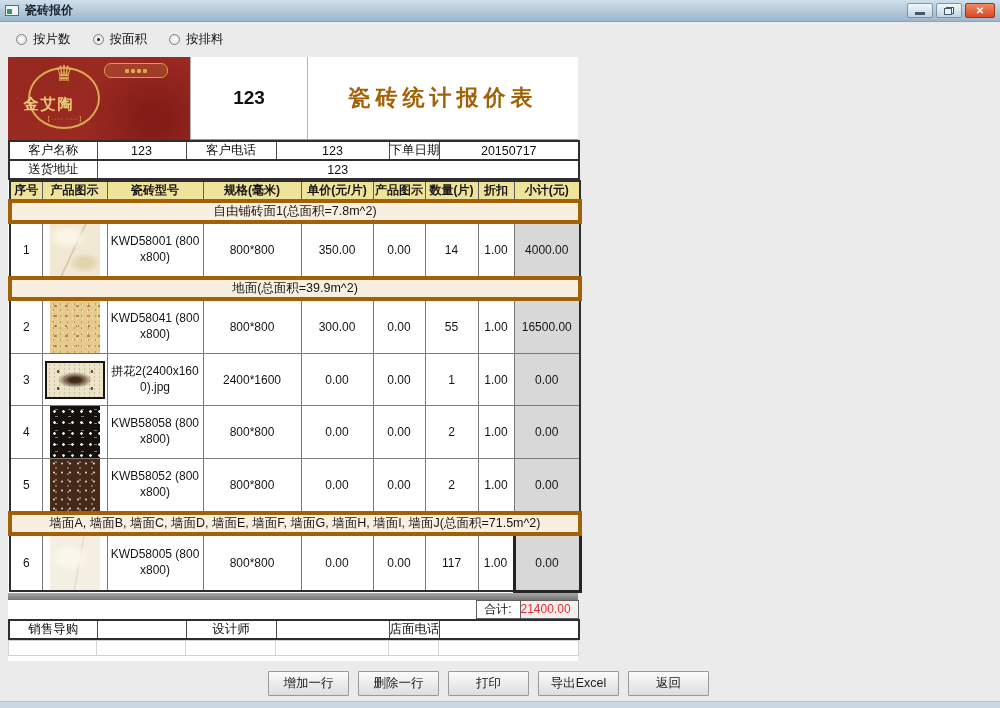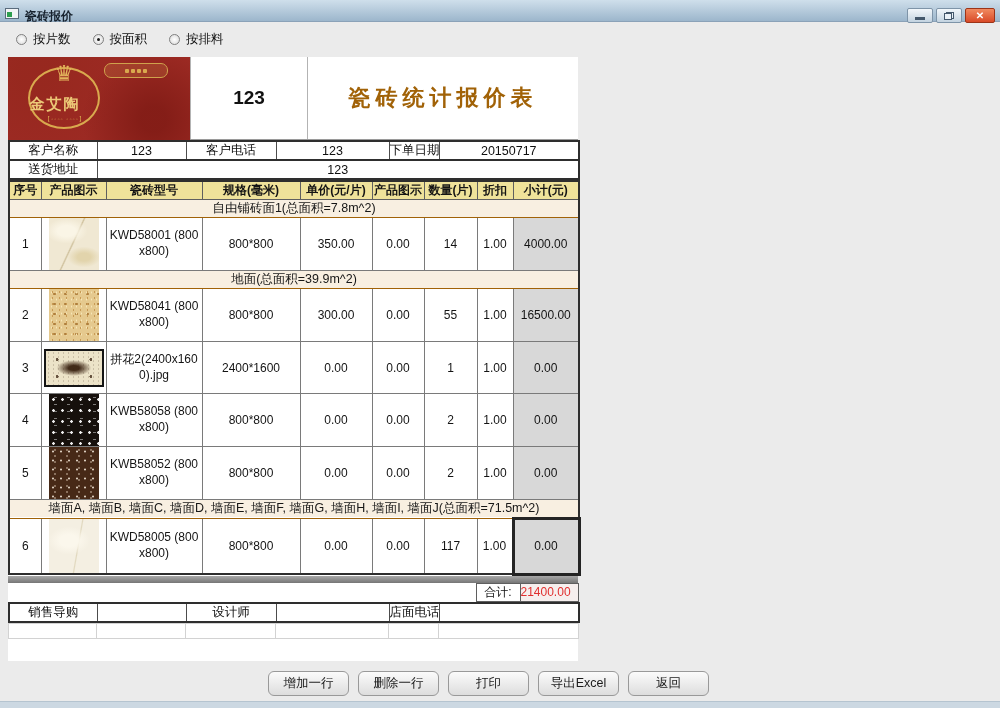--- a/index.html
+++ b/index.html
@@ -1,21 +1,21 @@
 <!DOCTYPE html>
 <html><head>
 <meta charset="utf-8">
 <style>
   * { box-sizing: border-box; margin:0; padding:0; }
   html,body { width:1000px; height:708px; overflow:hidden; }
   body { background:#ebebeb; font-family:"Liberation Sans","DejaVu Sans",sans-serif; position:relative; }
 
   
   .titlebar { height:22px; background:linear-gradient(#cfdfeb,#9cb6cc); border-bottom:1px solid #8ba2b8;
-              display:flex; padding:8px 5px; }
+              display:flex; align-items:center; padding:8px 5px; }
   .app-icon { width:14px; height:11px; background:#f2f4f6; border:1px solid #5a6b7c; position:relative; }
   .app-icon::after { content:""; position:absolute; left:1px; bottom:1px; width:5px; height:5px; background:#2e9e4f; }
   .win-title { font-size:12px; font-weight:bold; color:#17222e; margin-left:6px; flex:1; }
   .wbtn { width:26px; height:15px; margin-left:3px; border-radius:2px; border:1px solid #7e94a8;
           background:linear-gradient(#f2f7fb,#c3d3e0); display:flex; align-items:center; justify-content:center;
           padding:0; cursor:default; }
   .wbtn.close { width:30px; background:linear-gradient(#f08a60,#d94a28); border-color:#9c3418; }
   .glyph-min { width:10px; height:3px; background:#44586c; margin-top:5px; }
   .glyph-rest { position:relative; width:10px; height:8px; }
   .glyph-rest::before { content:""; position:absolute; right:0; top:0; width:6px; height:5px; border:1px solid #44586c; background:#eaf1f7; }
@@ -33,21 +33,21 @@
   .panel { position:absolute; left:8px; top:57px; width:570px; height:604px; background:#fff; }
 
   
   .report-header { height:83px; display:flex; border-bottom:1px solid #9a9a9a; }
   .logo { width:182px; height:83px; position:relative; overflow:hidden;
           background:#9c2a23;
           background-image:radial-gradient(circle at 80% 75%, rgba(130,28,22,.9) 8%, transparent 45%),
                            radial-gradient(circle at 15% 20%, rgba(150,40,30,.8) 10%, transparent 50%); }
   .logo-circle { position:absolute; left:20px; top:10px; width:72px; height:62px; border:2px solid #d9a94e; border-radius:50%; }
   .logo-crown { position:absolute; left:36px; top:6px; width:40px; text-align:center; color:#e3b45c; font-size:22px; line-height:1; }
-  .logo-brand { position:absolute; left:8px; top:38px; width:78px; text-align:center; color:#ecc877; font-size:15px; font-weight:bold; letter-spacing:2px; }
+  .logo-brand { position:absolute; left:2px; top:38px; width:78px; text-align:center; color:#ecc877; font-size:15px; font-weight:bold; letter-spacing:2px; }
   .logo-sub { position:absolute; left:20px; top:58px; width:74px; text-align:center; color:#d9a94e; font-size:6px; letter-spacing:1px; opacity:.85; }
   .logo-bubble { position:absolute; left:96px; top:6px; width:64px; height:15px; border:1px solid #cfa24c; border-radius:7px;
                  background:rgba(220,170,90,.18); display:flex; align-items:center; justify-content:center; gap:2px; }
   .logo-bubble i { width:4px; height:4px; background:#d9a94e; border-radius:1px; display:block; }
   .hcell-order { width:118px; border-left:1px solid #b3b3b3; border-right:1px solid #b3b3b3;
                  display:flex; align-items:center; justify-content:center; font-size:19px; font-weight:bold; color:#111; }
   .hcell-title { flex:1; display:flex; align-items:center; justify-content:center;
                  font-size:22px; font-weight:bold; letter-spacing:5px; color:#a16207; }
 
   
@@ -55,21 +55,21 @@
   .info-table { border:2px solid #2e2e2e; }
   .info-table td { border:1px solid #4c4c4c; border-top-width:2px; border-top-color:#2e2e2e;
                    height:18px; font-size:12.5px; text-align:center; color:#0f0f0f; overflow:hidden; white-space:nowrap; }
   .info-table .addr-row td { height:14px; }
   .info-table td.lbl { font-weight:normal; }
 
   .main-table { border:2px solid #2e2e2e; }
   .main-table th { background:#efe29a; border:1px solid #5f5f5f; height:17px; font-size:12px;
                    font-weight:bold; color:#141414; padding:0; overflow:hidden; white-space:nowrap; }
   .section-row td { background:#f8efe1; height:18px; font-size:12.5px; text-align:center; color:#161616;
-                    border:1px solid #a16207; overflow:hidden; white-space:nowrap;margin-top:10px; }
+                    border:4px solid #a16207; overflow:hidden; white-space:nowrap;margin-top:10px; }
   .data-row td { border:1px solid #7a7a7a; height:52px; text-align:center; vertical-align:middle;
                  font-size:12px; color:#141414; padding:0; }
   .data-row td.model { padding:0 2px; line-height:1.3; word-break:break-all; }
   .num { color:#2a2aa2; }
   .subcell { background:#d8d8d8; color:#15871a; border:1px solid #565656; }
   .subcell.selected { border:3px solid #242424; }
 
   
   .tile { margin:0 auto; }
   .tile-cream-marble { width:50px; height:52px; background:#f0e8d3;
@@ -109,21 +109,21 @@
   .total-table .t-value { border:1px solid #5f5f5f; background:#f6efee; color:#e02f2f; text-align:left; }
   .footer-table { border:2px solid #2e2e2e; }
   .footer-table td { border:1px solid #4c4c4c; height:16px; font-size:12.5px; text-align:center;
                      color:#0f0f0f; overflow:hidden; white-space:nowrap; }
   .ghost-table td { border:1px solid #d2d2d2; height:15px; }
   .ghost-table { margin-top:0; }
 
   
   .bottom-buttons { position:absolute; left:268px; top:671px; display:flex; gap:9px; }
   .action-button { width:81px; height:25px; font-size:12.5px; color:#1a1a1a;
-                   background:linear-gradient(#fbfbfb,#dddddd); border:1px solid #999999; border-radius:6px; }
+                   background:linear-gradient(#fbfbfb,#dddddd); border:1px solid #999999; border-radius:1px; }
   .bottom-strip { position:absolute; left:0; bottom:0; width:1000px; height:7px;
                   background:#ccd8e2; border-top:1px solid #b5c4d0; }
 </style>
 </head>
 <body>
 
 <div>
 
   <div class="titlebar">
     <span class="app-icon"></span>

